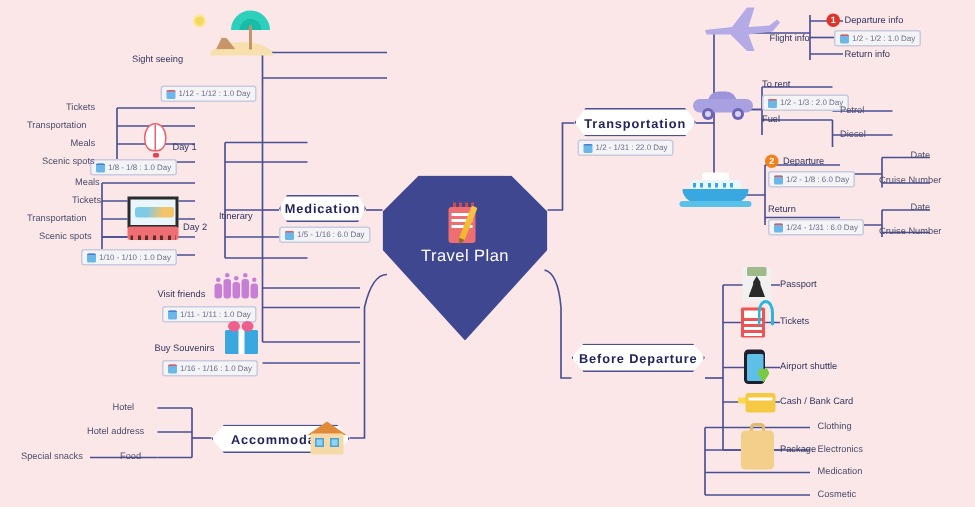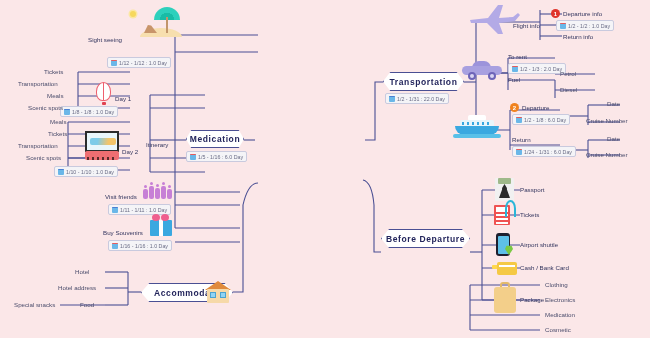--- a/index.html
+++ b/index.html
@@ -306,20 +306,33 @@
       <path d="M482 300 L520 300"></path>
 
       <path d="M470 285 L470 330"></path>
       <path d="M470 285 L540 285"></path>
       <path d="M470 300 L540 300"></path>
       <path d="M470 315 L540 315"></path>
       <path d="M470 330 L540 330"></path>
     </g>
   </svg>
 
+  <div class="center-node">
+    <div class="notepad">
+      <div class="rings">
+          <i style="left:1px"></i>
+          <i style="left:5px"></i>
+          <i style="left:9px"></i>
+          <i style="left:13px"></i>
+        </div>
+      <div class="pad"></div>
+      <div class="pencil"></div>
+    </div>
+    <div class="center-label">Travel Plan</div>
+  </div>
 
   <div class="hexnode" style="left:186px;top:130px;width:58px;height:18px;">
     <span>Medication</span>
   </div>
   <div class="datepill" style="left:186px;top:151px;">
     <span class="cal"></span>
     <span>1/5 - 1/16 : 6.0 Day</span>
   </div>
 
   <div class="leaf bold" style="left:88px;top:36px;">Sight seeing</div>

